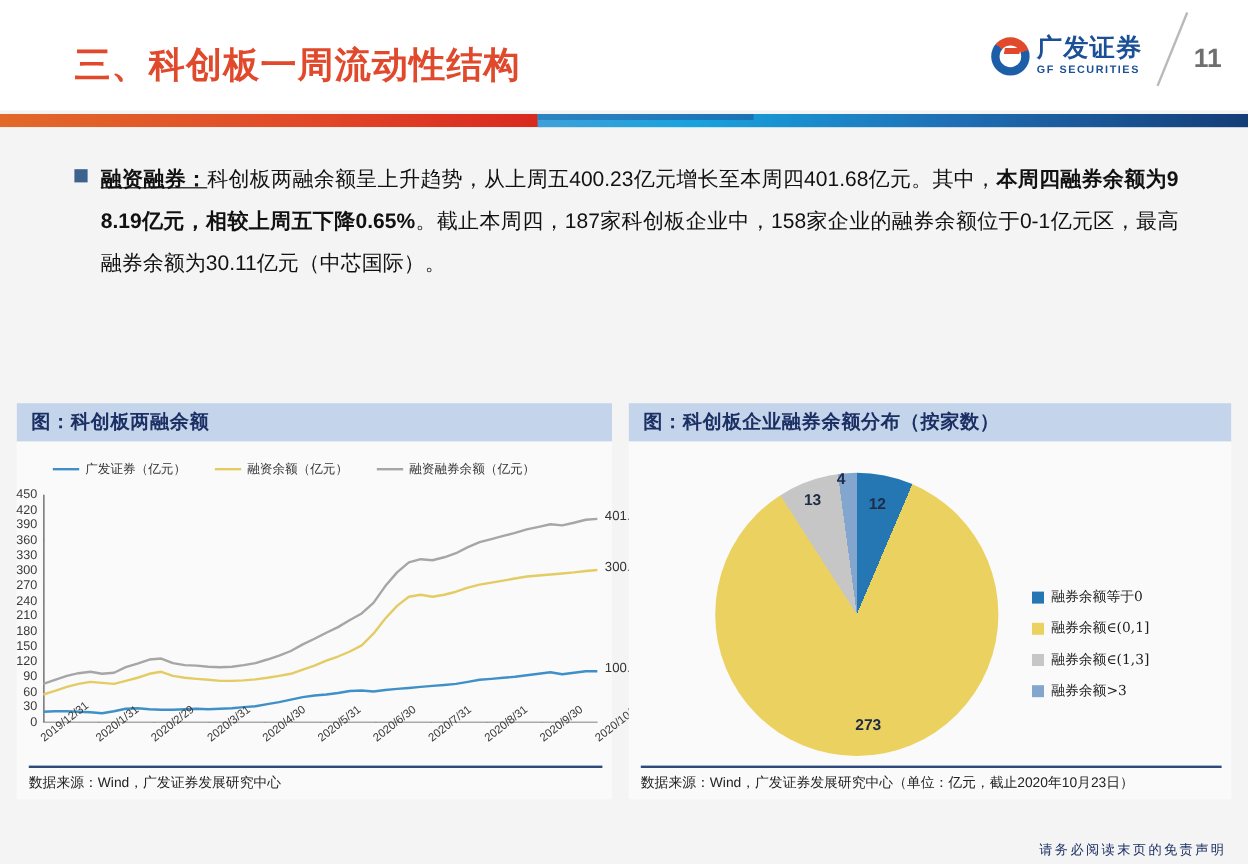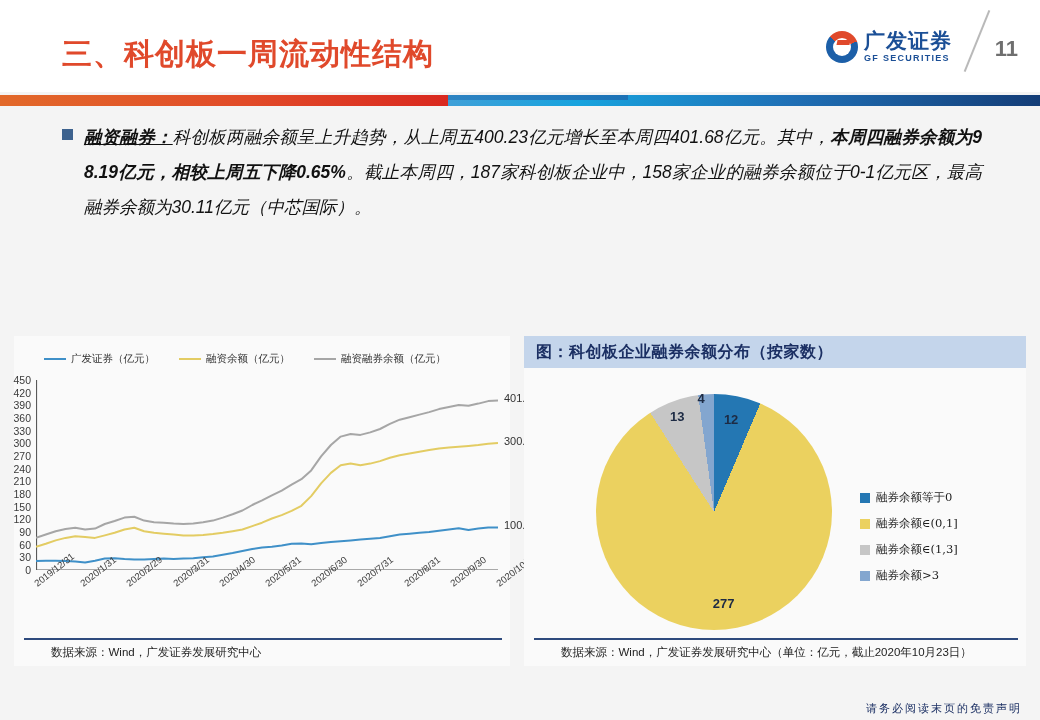--- a/index.html
+++ b/index.html
@@ -33,21 +33,21 @@
   .divider .seg-red{position:absolute;left:0;top:2px;width:452px;height:11px;
     background:linear-gradient(90deg,#e2692a 0%,#e14a28 55%,#d9281f 100%);
     clip-path:polygon(0 0,100% 0,100% 100%,0 100%);}
   .divider .seg-red::after{content:"";position:absolute;right:-14px;top:0;width:18px;height:11px;
     background:linear-gradient(90deg,#d9281f,#d9281f);clip-path:polygon(0 0,100% 100%,0 100%);}
   .divider .seg-blue{position:absolute;left:448px;top:2px;width:592px;height:11px;
     background:linear-gradient(90deg,#3fa0d8 0%,#17a3de 22%,#1f6fb5 58%,#143d77 100%);}
   .divider .seg-blue::before{content:"";position:absolute;left:0;top:0;width:180px;height:5px;
     background:linear-gradient(90deg,#2a7fbf,#1d6bb0);opacity:.85;}
   
-  .body-block{position:absolute;left:62px;top:120px;width:920px;font-style:italic;}
+  .body-block{position:absolute;left:62px;top:132px;width:920px;}
   .bullet-row{display:flex;align-items:flex-start;}
   .bullet{width:11px;height:11px;background:#3d628e;margin-top:9px;margin-right:11px;flex:none;}
   .paragraph{
     font-size:17.5px;color:#111;line-height:2.0;
     text-align:justify;word-break:break-all;
   }
   .paragraph .lead{font-weight:bold;text-decoration:underline;}
   .paragraph .em{font-weight:bold;}
   
   .panel{position:absolute;top:336px;height:330px;background:#fafafa;}
@@ -75,21 +75,21 @@
   .pie-wrap{position:absolute;left:72px;top:26px;width:236px;height:236px;}
   .pie{width:100%;height:100%;border-radius:50%;}
   .pie-val{position:absolute;font-size:13px;color:#1d2b44;font-weight:bold;}
   .pie-legend{position:absolute;left:336px;top:122px;text-align:right;}
   .pl-item{display:flex;align-items:center;gap:6px;margin-bottom:11px;}
   .pl-swatch{width:10px;height:10px;flex:none;}
   .pl-label{font-size:11.5px;color:#1d1d1d;font-family:"DejaVu Serif",serif;white-space:nowrap;}
   
   .src{position:absolute;bottom:6px;left:0;width:100%;box-sizing:border-box;padding-left:10px;}
   .src-rule{height:2px;background:#2e4a7d;margin-bottom:5px;margin-right:8px;}
-  .src-text{font-size:11.5px;color:#222;white-space:nowrap;margin-left:27px;}
+  .src-text{font-size:11.5px;color:#222;white-space:nowrap;}
   .disclaimer{
     position:absolute;right:18px;bottom:4px;
     font-size:11px;color:#1b2f63;letter-spacing:2px;font-family:"DejaVu Serif",serif;
   }
 </style>
 </head>
 <body>
 
 <div class="slide">
 
@@ -114,20 +114,23 @@
   <div class="body-block">
     <div class="bullet-row">
       <span class="bullet"></span>
       <div class="paragraph">
         <span class="lead">融资融券：</span><span>科创板两融余额呈上升趋势，从上周五400.23亿元增长至本周四401.68亿元。其中，</span><span class="em">本周四融券余额为98.19亿元，相较上周五下降0.65%</span><span>。截止本周四，187家科创板企业中，158家企业的融券余额位于0-1亿元区，最高融券余额为30.11亿元（中芯国际）。</span>
       </div>
     </div>
   </div>
 
   <div class="panel panel-left">
+    <div class="panel-head">
+      <span class="panel-head-text">图：科创板两融余额</span>
+    </div>
     <div class="panel-body">
       <div class="legend-line" id="line-legend">
           <div class="lg-item">
             <span class="lg-swatch" style="background: rgb(63, 144, 200);"></span>
             <span class="lg-label">广发证券（亿元）</span>
           </div>
           <div class="lg-item">
             <span class="lg-swatch" style="background: rgb(227, 204, 99);"></span>
             <span class="lg-label">融资余额（亿元）</span>
           </div>
@@ -190,21 +193,21 @@
   </div>
 
   <div class="panel panel-right">
     <div class="panel-head">
       <span class="panel-head-text">图：科创板企业融券余额分布（按家数）</span>
     </div>
     <div class="panel-body">
       <div class="pie-wrap">
         <div class="pie" id="pie-shape" style="background: conic-gradient(rgb(36, 119, 179) 0deg, rgb(36, 119, 179) 23.1deg, rgb(235, 209, 95) 23.1deg, rgb(235, 209, 95) 327.27deg, rgb(198, 198, 198) 327.27deg, rgb(198, 198, 198) 352.3deg, rgb(131, 166, 207) 352.3deg, rgb(131, 166, 207) 360deg);"></div>
       <div class="pie-val" style="left: 127.902px; top: 17.5118px;">12</div>
-          <div class="pie-val" style="left: 116.722px; top: 201.715px;">277</div>
+          <div class="pie-val" style="left: 116.722px; top: 201.715px;">273</div>
           <div class="pie-val" style="left: 73.936px; top: 14.7702px;">13</div>
           <div class="pie-val" style="left: 101.393px; top: -3.02432px;">4</div>
         </div>
       <div class="pie-legend" id="pie-legend">
           <div class="pl-item">
             <span class="pl-swatch" style="background: rgb(36, 119, 179);"></span>
             <span class="pl-label">融券余额等于0</span>
           </div>
           <div class="pl-item">
             <span class="pl-swatch" style="background: rgb(235, 209, 95);"></span>

